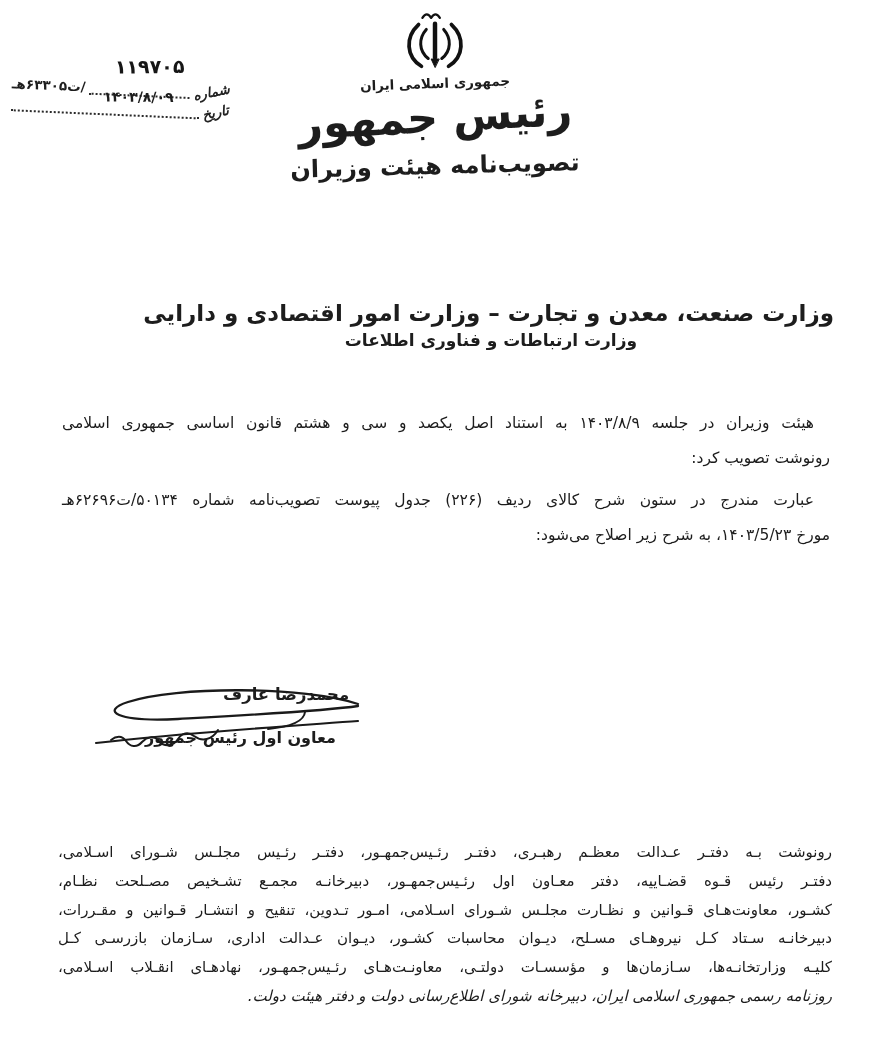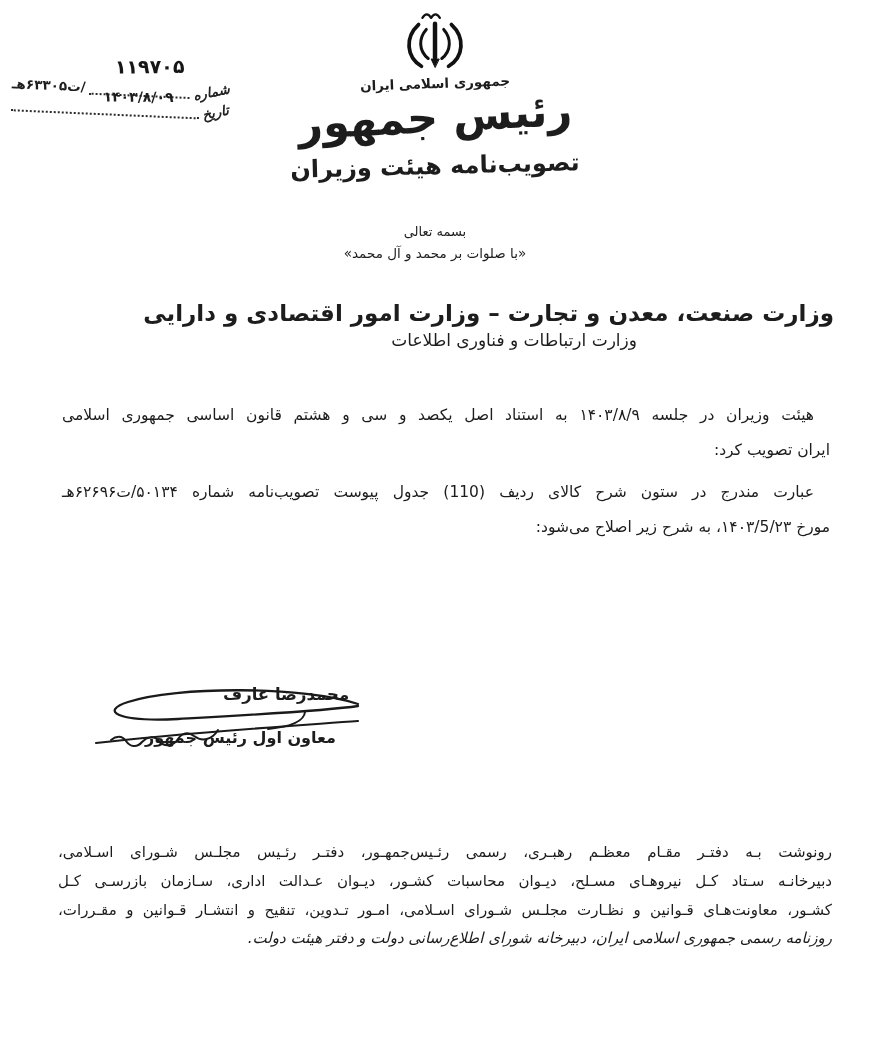--- a/index.html
+++ b/index.html
@@ -36,29 +36,29 @@
           transform:rotate(-3deg);letter-spacing:-1px;}
   .doctype{font-size:24px;font-weight:bold;margin-top:10px;transform:rotate(-1.5deg);}
 
   
   .invocation{position:absolute;top:224px;left:0;right:0;text-align:center;}
   .besmellah{font-size:13px;}
   .salawat{font-size:13.5px;margin-top:6px;}
 
   
   .addr1{position:absolute;top:300px;right:36px;font-size:23px;font-weight:bold;white-space:nowrap;}
-  .addr2{position:absolute;top:330px;right:233px;font-size:17px;font-weight:normal;white-space:nowrap;}
+  .addr2{position:absolute;top:330px;right:233px;font-size:17px;font-weight:bold;white-space:nowrap;}
 
   
   .bodytext{position:absolute;top:398px;right:40px;left:62px;
             font-size:15.5px;line-height:35px;color:#1c1c1c;}
   .line{min-height:35px;}
   .justify{text-align:justify;text-align-last:justify;}
   .tail{text-align:right;}
-  .indent{padding-right:16px;}
+  .indent{padding-right:16px;margin-top:8px;}
   .para2{margin-top:7px;}
 
   
   .sig{position:absolute;top:666px;left:90px;width:285px;height:105px;}
   .sig-name{position:absolute;top:19px;left:133px;font-size:16.5px;font-weight:bold;white-space:nowrap;}
   .sig-title{position:absolute;top:62px;left:55px;font-size:16px;font-weight:bold;white-space:nowrap;}
   .sig-svg{position:absolute;top:0;left:0;}
 
   
   .dist{position:absolute;top:838px;right:38px;left:58px;
@@ -97,50 +97,48 @@
         <path d="M23 13 C9 26 10 46 26 56" stroke-width="3.9"></path>
         <path d="M49 18 C57 27 57 40 47 48" stroke-width="3.1"></path>
         <path d="M57 13 C71 26 70 46 54 56" stroke-width="3.9"></path>
       </g>
     </svg>
     <div class="country">جمهوری اسلامی ایران</div>
     <div class="office">رئیس جمهور</div>
     <div class="doctype">تصویب‌نامه هیئت وزیران</div>
   </div>
 
-  <div class="invocation">
-    <div class="besmellah">بسمه تعالی</div>
-    <div class="salawat">«با صلوات بر محمد و آل محمد»</div>
-  </div>
 
   <div class="addr1">وزارت صنعت، معدن و تجارت – وزارت امور اقتصادی و دارایی</div>
   <div class="addr2">وزارت ارتباطات و فناوری اطلاعات</div>
 
   <div class="bodytext">
     <div class="line justify indent">هیئت وزیران در جلسه ۱۴۰۳/۸/۹ به استناد اصل یکصد و سی و هشتم قانون اساسی جمهوری اسلامی</div>
-    <div class="line tail">ایران تصویب کرد:</div>
-    <div class="line justify indent para2">عبارت مندرج در ستون شرح کالای ردیف (110) جدول پیوست تصویب‌نامه شماره ۵۰۱۳۴/ت۶۲۶۹۶هـ</div>
+    <div class="line tail">رونوشت تصویب کرد:</div>
+    <div class="line justify indent para2">عبارت مندرج در ستون شرح کالای ردیف (۲۲۶) جدول پیوست تصویب‌نامه شماره ۵۰۱۳۴/ت۶۲۶۹۶هـ</div>
     <div class="line tail">مورخ ۱۴۰۳/5/۲۳، به شرح زیر اصلاح می‌شود:</div>
   </div>
 
   <div class="sig">
     <div class="sig-name">محمدرضا عارف</div>
     <div class="sig-title">معاون اول رئیس جمهور</div>
     <svg class="sig-svg" width="285" height="105" viewBox="0 0 285 105" aria-hidden="true">
       <g fill="none" stroke="#1a1a1a" stroke-linecap="round">
         <path d="M268 38 C215 20 85 20 38 36 C10 45 26 56 88 53 C160 49 235 45 268 40" stroke-width="2.3"></path>
         <path d="M215 46 C214 56 198 61 178 63" stroke-width="2"></path>
         <path d="M128 64 c-6 10 -16 12 -24 6 c-6 -5 -12 -3 -16 3 c-5 8 -14 8 -19 2 c-5 -6 -12 -4 -17 1 c-5 6 -12 5 -16 -1 c-4 -6 -10 -5 -15 -1" stroke-width="2"></path>
         <path d="M6 77 C90 67 200 60 268 55" stroke-width="2.1"></path>
       </g>
     </svg>
   </div>
 
   <div class="dist">
     <div class="dist-line">
-      <span class="dist-lead">رونوشت بـه</span><span> دفتـر مقـام معظـم رهبـری، رسمی رئـیس‌جمهـور، دفتـر رئـیس مجلـس شـورای اسـلامی،</span>
+      <span class="dist-lead">رونوشت بـه</span><span> دفتـر عـدالت معظـم رهبـری، دفتـر رئـیس‌جمهـور، دفتـر رئـیس مجلـس شـورای اسـلامی،</span>
     </div>
+    <div class="dist-line">دفتـر رئیس قـوه قضـاییه، دفتر معـاون اول رئـیس‌جمهـور، دبیرخانـه مجمـع تشـخیص مصـلحت نظـام،</div>
+    <div class="dist-line">کشـور، معاونت‌هـای قـوانین و نظـارت مجلـس شـورای اسـلامی، امـور تـدوین، تنقیح و انتشـار قـوانین و مقـررات،</div>
     <div class="dist-line">دبیرخانـه سـتاد کـل نیروهـای مسـلح، دیـوان محاسبات کشـور، دیـوان عـدالت اداری، سـازمان بازرسـی کـل</div>
-    <div class="dist-line">کشـور، معاونت‌هـای قـوانین و نظـارت مجلـس شـورای اسـلامی، امـور تـدوین، تنقیح و انتشـار قـوانین و مقـررات،</div>
+    <div class="dist-line">کلیـه وزارتخانـه‌ها، سـازمان‌ها و مؤسسـات دولتـی، معاونـت‌هـای رئـیس‌جمهـور، نهادهـای انقـلاب اسـلامی،</div>
     <div class="dist-line last">روزنامه رسمی جمهوری اسلامی ایران، دبیرخانه شورای اطلاع‌رسانی دولت و دفتر هیئت دولت.</div>
   </div>
 
 </div>
 
 </body></html>

